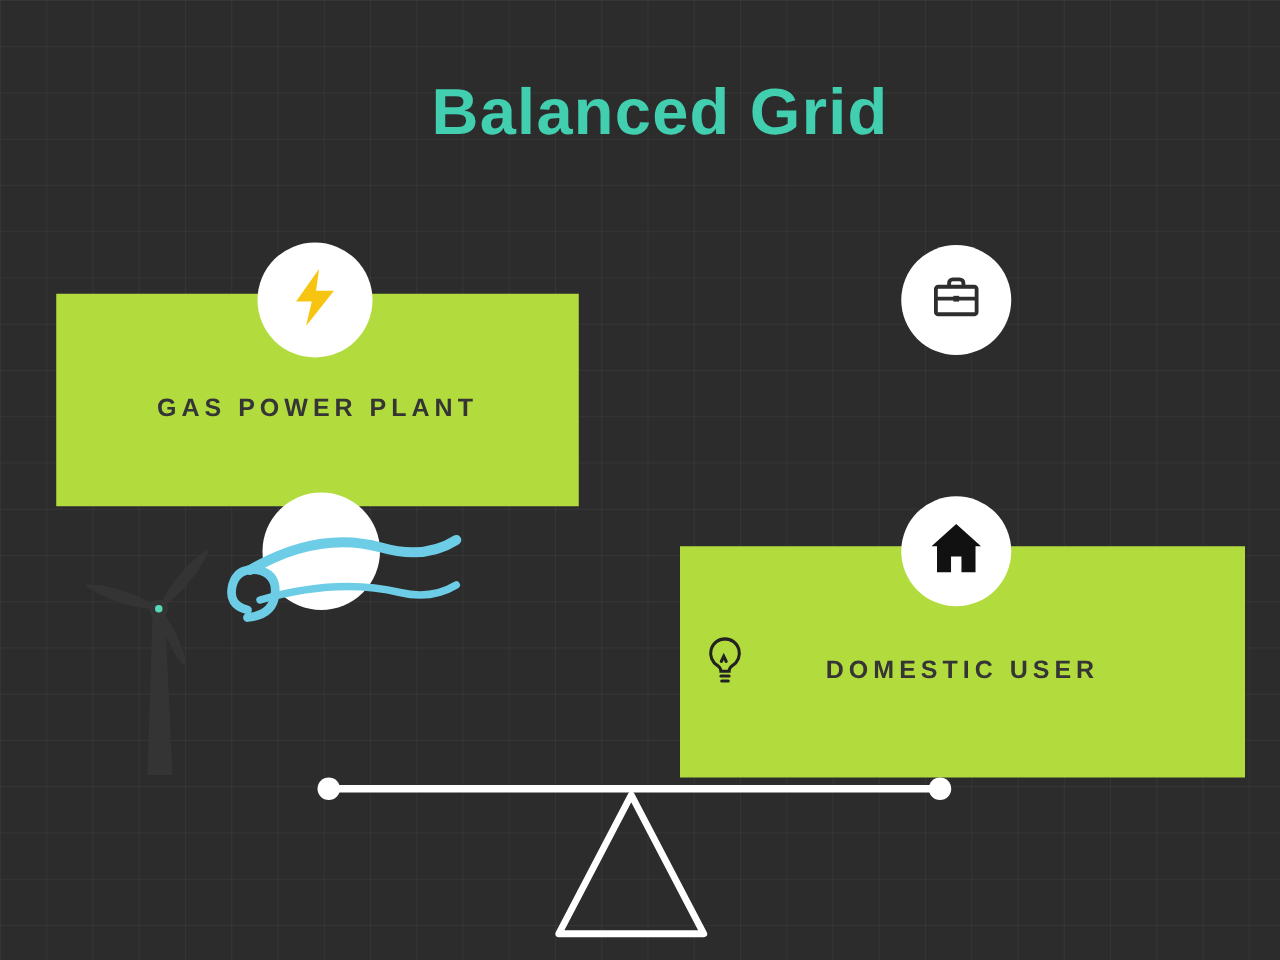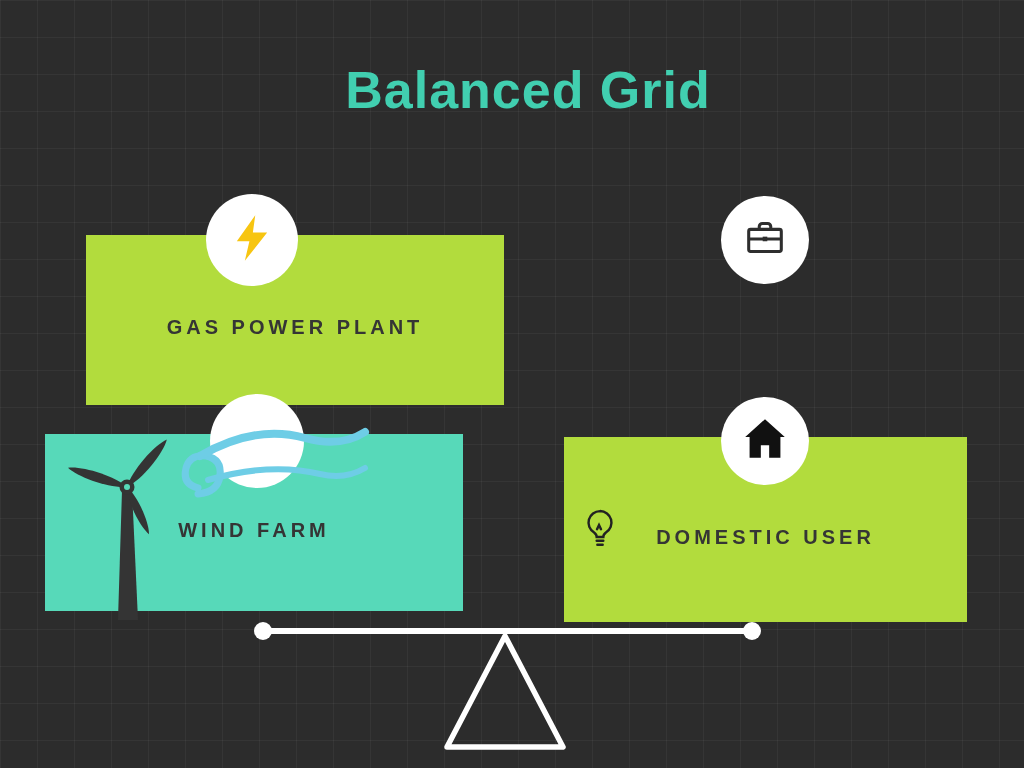--- a/index.html
+++ b/index.html
@@ -18,24 +18,24 @@
 
   .title {
     position:absolute; top:44px; left:0; width:100%;
     text-align:center;
     color:var(--title, #41cfb0);
     font-size:52px; font-weight:700; letter-spacing:1px;
     margin:16px;
   }
 
   .card { position:absolute; }
-  .card-gas        { left:45px;  top:235px; width:418px; height:170px; background:var(--green, #b2dc3d);margin-left:41px; }
+  .card-gas        { left:45px;  top:235px; width:418px; height:170px; background:var(--green, #b2dc3d); }
   .card-industrial { left:556px; top:234px; width:424px; height:176px; background:var(--teal, #57d9b9); }
   .card-wind       { left:45px;  top:434px; width:418px; height:177px; background:var(--teal, #57d9b9); }
-  .card-domestic   { left:564px; top:437px; width:403px; height:185px; background:var(--green, #b2dc3d); }
+  .card-domestic   { left:544px; top:437px; width:452px; height:185px; background:var(--green, #b2dc3d); }
 
   .card-label {
     position:absolute; left:0; width:100%;
     top:54%; transform:translateY(-50%);
     text-align:center;
     font-size:20px; font-weight:bold; letter-spacing:4px;
     color:var(--cardtext, #353535);
   }
 
   .bulb {
@@ -80,23 +80,20 @@
     <span>
       <svg width="46" height="46" viewBox="0 0 24 24" fill="none" stroke="#2e2e2e" stroke-width="1.6" stroke-linejoin="round">
         <rect x="3.5" y="7.5" width="17" height="11.5" rx="1"></rect>
         <path d="M9 7.5 V6 a1.6 1.6 0 0 1 1.6-1.6 h2.8 A1.6 1.6 0 0 1 15 6 v1.5"></path>
         <path d="M3.5 12.5 h17"></path>
         <rect x="10.8" y="11.3" width="2.4" height="2.4" fill="#2e2e2e" stroke="none"></rect>
       </svg>
     </span>
   </div>
 
-  <div class="card card-wind">
-    <div class="card-label">WIND FARM</div>
-  </div>
   <div class="circle circle-wind"></div>
   <span class="turbine">
     <svg width="170" height="190" viewBox="0 0 170 190">
       <g fill="#343434">
         <path d="M74 52 L70 182 L90 182 L84 52 Z"></path>
         <g transform="translate(79,49)">
           <g transform="rotate(-72)">
               <path d="M0,0 C-7,-16 -6,-50 0,-62 C6,-50 7,-16 0,0 Z"></path>
             </g>
           <g transform="rotate(40)">

